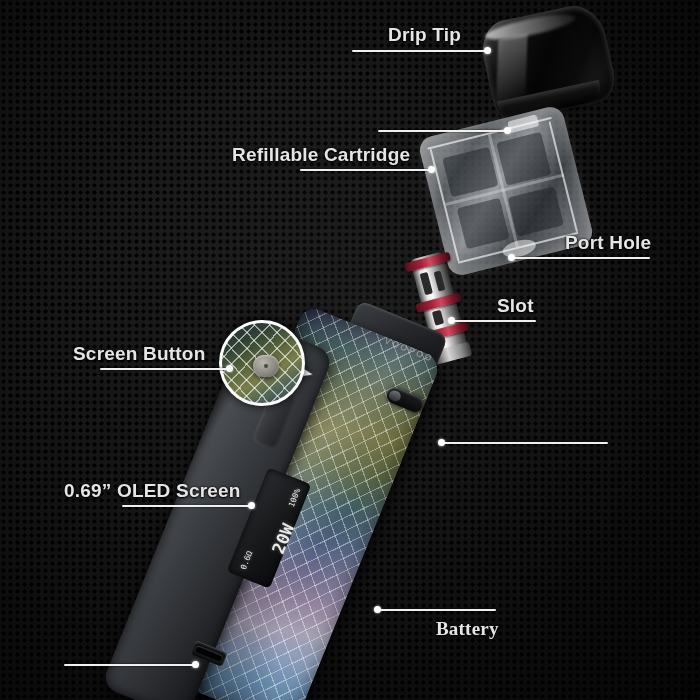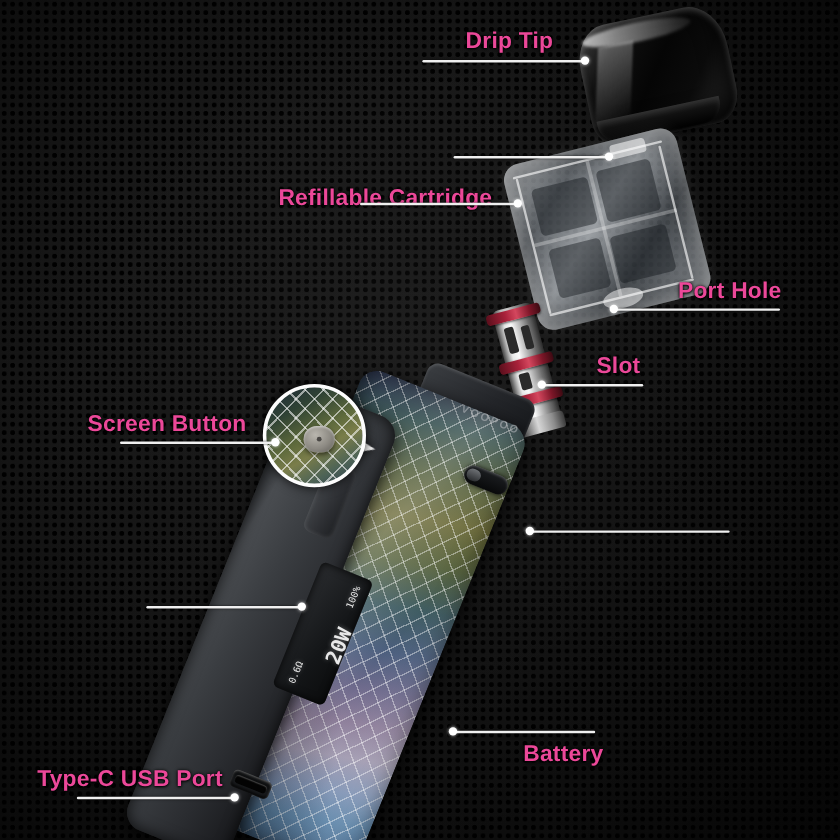--- a/index.html
+++ b/index.html
@@ -15,21 +15,21 @@
       background-image:
         radial-gradient(circle at 3.5px 3.5px, #000 1.9px, rgba(0,0,0,0) 2.3px),
         linear-gradient(135deg,#1d1d1d 0%,#161616 40%,#0d0d0d 100%);
       background-size:7px 7px, 100% 100%;
   }
   .bg-vig{position:absolute;inset:0;
       background:radial-gradient(ellipse at 50% 45%, rgba(255,255,255,0.045) 0%, rgba(0,0,0,0) 55%),
                  radial-gradient(ellipse at 50% 50%, rgba(0,0,0,0) 55%, rgba(0,0,0,0.55) 100%);}
 
   
-  .lbl{position:absolute;color:#ec4899;font-weight:700;letter-spacing:.2px;
+  .lbl{position:absolute;color:#e5e5e5;font-weight:700;letter-spacing:.2px;
        font-size:19px;line-height:20px;white-space:nowrap;
        text-shadow:0 0 3px rgba(0,0,0,.95),0 1px 2px rgba(0,0,0,.9);}
   .leader{position:absolute;height:2px;background:#f0f0f0;border-radius:1px;
           box-shadow:0 0 2px rgba(0,0,0,.8);}
   .dot{position:absolute;width:7px;height:7px;border-radius:50%;background:#fff;
        box-shadow:0 0 3px rgba(255,255,255,.8);}
 
   
   .drip{position:absolute;left:486px;top:12px;width:124px;height:100px;
         transform:rotate(-12deg);}
@@ -240,43 +240,43 @@
     </div>
   </div>
 
   <div class="lbl" style="left:388px;top:25px;">Drip Tip</div>
   <div class="leader" style="left:352px;top:50px;width:136px;"></div>
   <div class="dot" style="left:484px;top:47px;"></div>
 
   <div class="leader" style="left:378px;top:130px;width:130px;"></div>
   <div class="dot" style="left:504px;top:127px;"></div>
 
-  <div class="lbl" style="left:232px;top:156px;">Refillable Cartridge</div>
+  <div class="lbl" style="left:232px;top:145px;">Refillable Cartridge</div>
   <div class="leader" style="left:300px;top:169px;width:132px;"></div>
   <div class="dot" style="left:428px;top:166px;"></div>
 
   <div class="lbl" style="left:565px;top:233px;">Port Hole</div>
   <div class="leader" style="left:512px;top:257px;width:138px;"></div>
   <div class="dot" style="left:508px;top:254px;"></div>
 
   <div class="lbl" style="left:497px;top:296px;">Slot</div>
   <div class="leader" style="left:452px;top:320px;width:84px;"></div>
   <div class="dot" style="left:448px;top:317px;"></div>
 
   <div class="lbl" style="left:73px;top:344px;">Screen Button</div>
   <div class="leader" style="left:100px;top:368px;width:130px;"></div>
   <div class="dot" style="left:226px;top:365px;"></div>
 
   <div class="leader" style="left:442px;top:442px;width:166px;"></div>
   <div class="dot" style="left:438px;top:439px;"></div>
 
+  <div class="lbl" style="left:64px;top:481px;">0.69” OLED Screen</div>
   <div class="leader" style="left:122px;top:505px;width:130px;"></div>
   <div class="dot" style="left:248px;top:502px;"></div>
 
-  <div class="lbl" style="left:436px;top:619px;">Battery</div>
+  <div class="lbl" style="left:436px;top:619px;font-family:Liberation Serif, serif;">Battery</div>
   <div class="leader" style="left:378px;top:609px;width:118px;"></div>
   <div class="dot" style="left:374px;top:606px;"></div>
 
-  <div class="lbl" style="left:31px;top:640px;">Type-C USB Port</div>
   <div class="leader" style="left:64px;top:664px;width:132px;"></div>
   <div class="dot" style="left:192px;top:661px;"></div>
 
 </div>
 
 </body></html>

